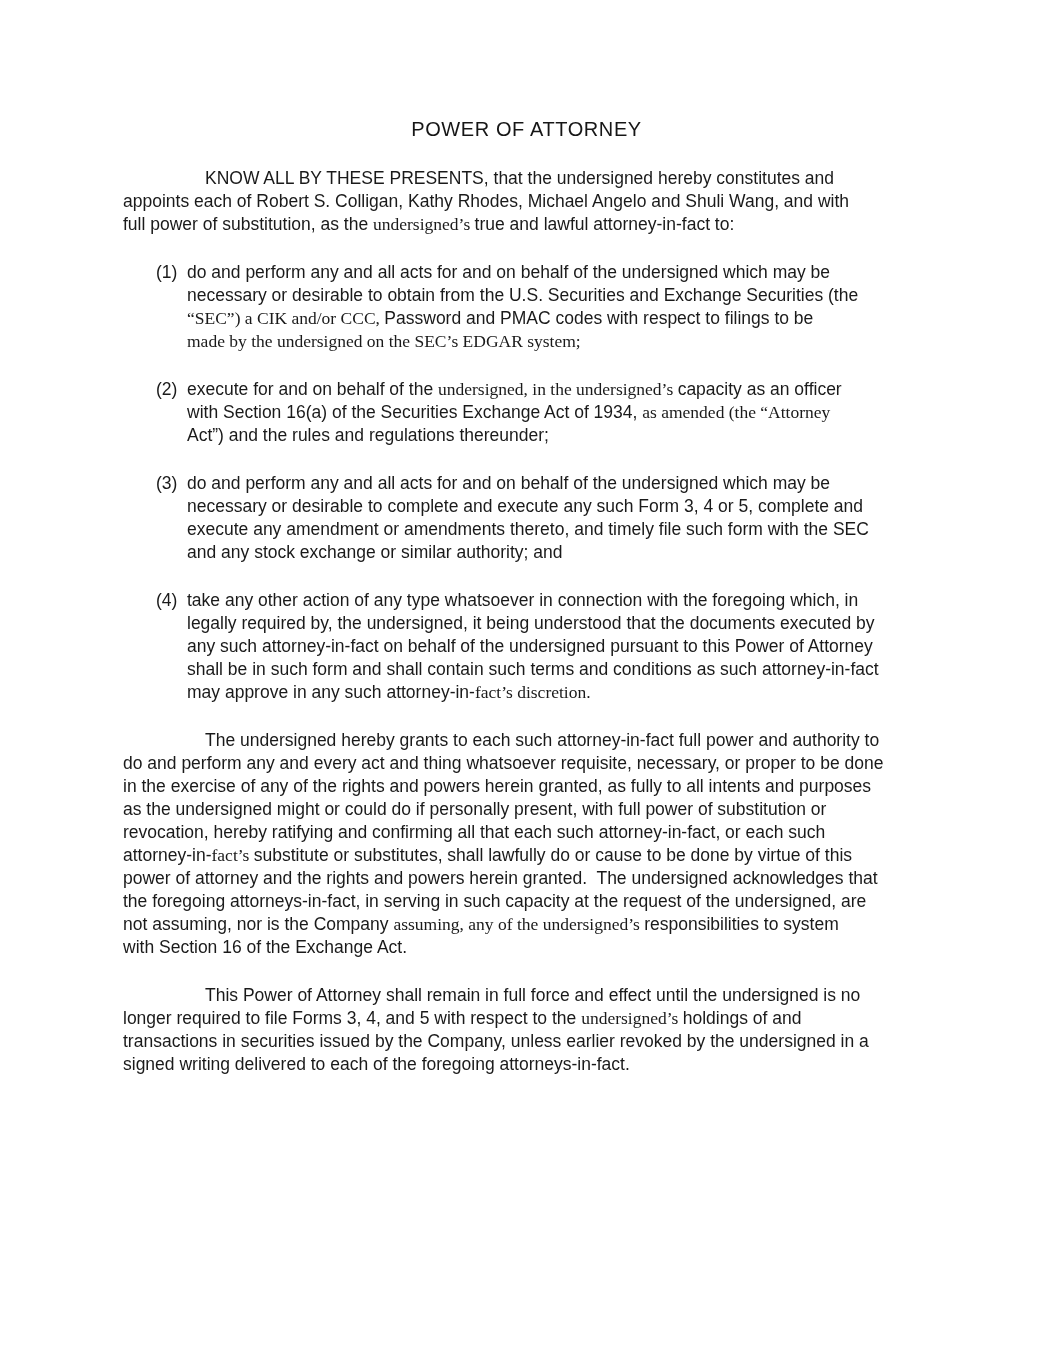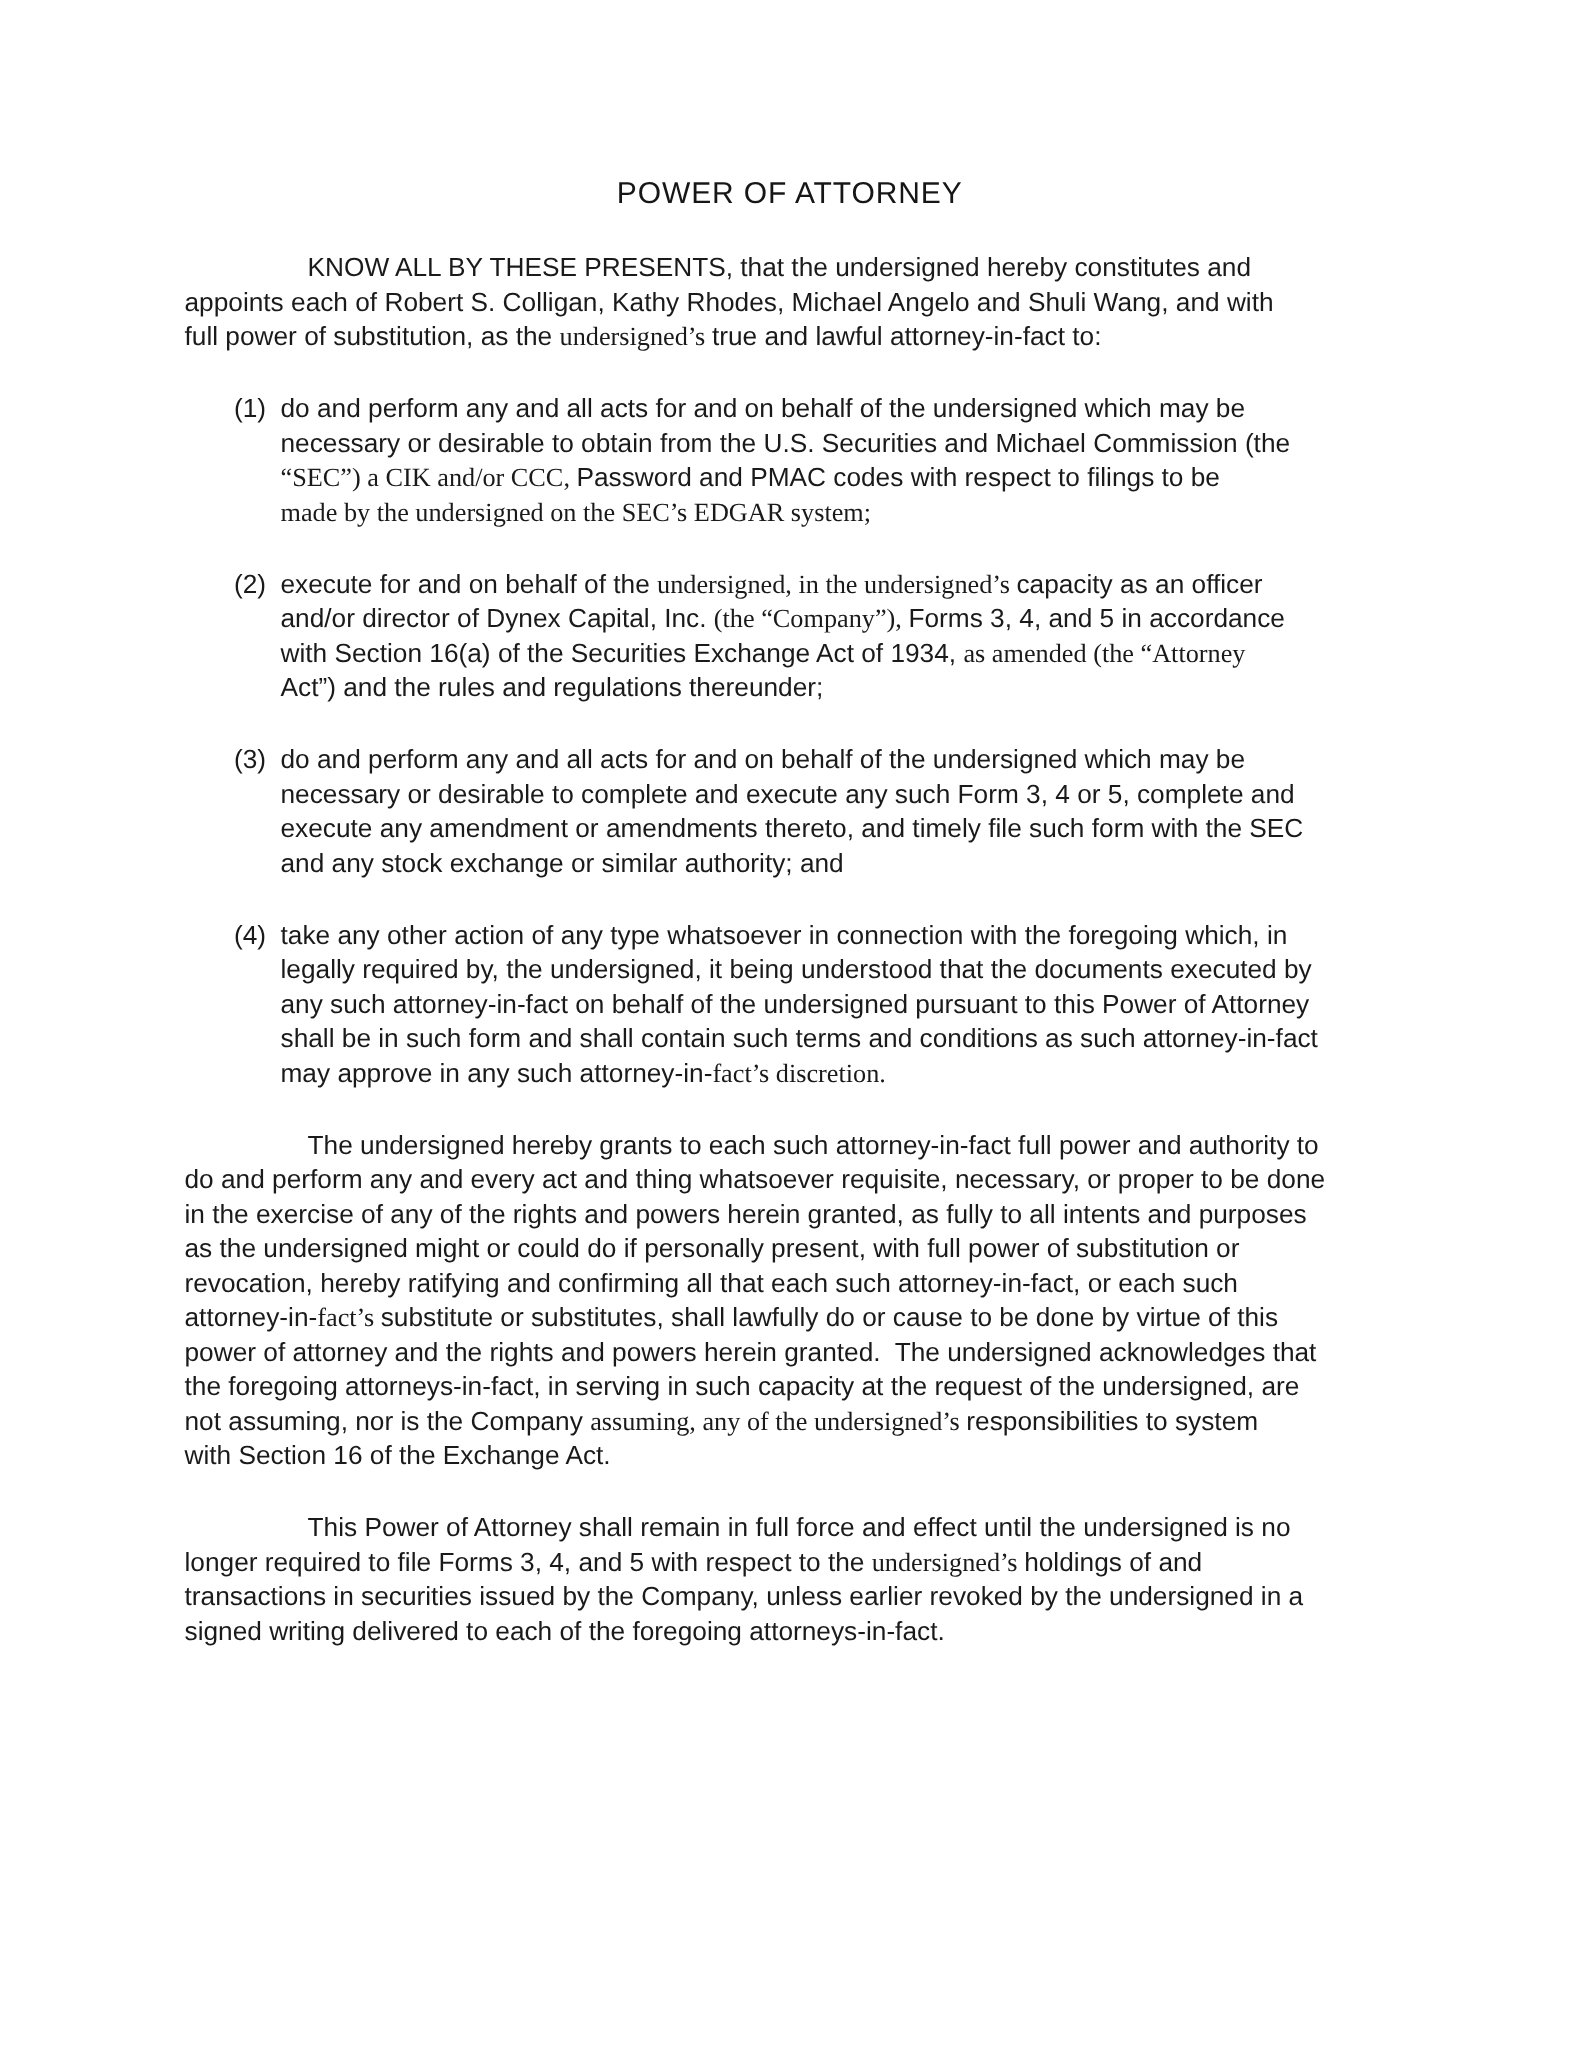--- a/index.html
+++ b/index.html
@@ -57,28 +57,27 @@
   <h1 class="doc-title">POWER OF ATTORNEY</h1>
   <div>
       <div class="para">
         <div class="line indent"><span>KNOW ALL BY THESE PRESENTS, that the undersigned hereby constitutes and</span></div>
         <div class="line"><span>appoints each of Robert S. Colligan, Kathy Rhodes, Michael Angelo and Shuli Wang, and with</span></div>
         <div class="line"><span>full power of substitution, as the </span><span class="serif">undersigned’s </span><span>true and lawful attorney-in-fact to:</span></div>
       </div>
       <div class="list-item">
         <span class="num">(1)</span>
         <div class="line"><span>do and perform any and all acts for and on behalf of the undersigned which may be</span></div>
-        <div class="line"><span>necessary or desirable to obtain from the U.S. Securities and Michael Commission (the</span></div>
+        <div class="line"><span>necessary or desirable to obtain from the U.S. Securities and Exchange Securities (the</span></div>
         <div class="line"><span class="serif">“SEC”) a CIK and/or CCC, </span><span>Password and PMAC codes with respect to filings to be</span></div>
         <div class="line"><span class="serif">made by the undersigned on the SEC’s EDGAR system;</span></div>
       </div>
       <div class="list-item">
         <span class="num">(2)</span>
         <div class="line"><span>execute for and on behalf of the </span><span class="serif">undersigned, in the undersigned’s </span><span>capacity as an officer</span></div>
-        <div class="line"><span>and/or director of Dynex Capital, Inc. </span><span class="serif">(the “Company”), </span><span>Forms 3, 4, and 5 in accordance</span></div>
         <div class="line"><span>with Section 16(a) of the Securities Exchange Act of 1934, </span><span class="serif">as amended (the “Attorney</span></div>
         <div class="line"><span>Act”) and the rules and regulations thereunder;</span></div>
       </div>
       <div class="list-item">
         <span class="num">(3)</span>
         <div class="line"><span>do and perform any and all acts for and on behalf of the undersigned which may be</span></div>
         <div class="line"><span>necessary or desirable to complete and execute any such Form 3, 4 or 5, complete and</span></div>
         <div class="line"><span>execute any amendment or amendments thereto, and timely file such form with the SEC</span></div>
         <div class="line"><span>and any stock exchange or similar authority; and</span></div>
       </div>

